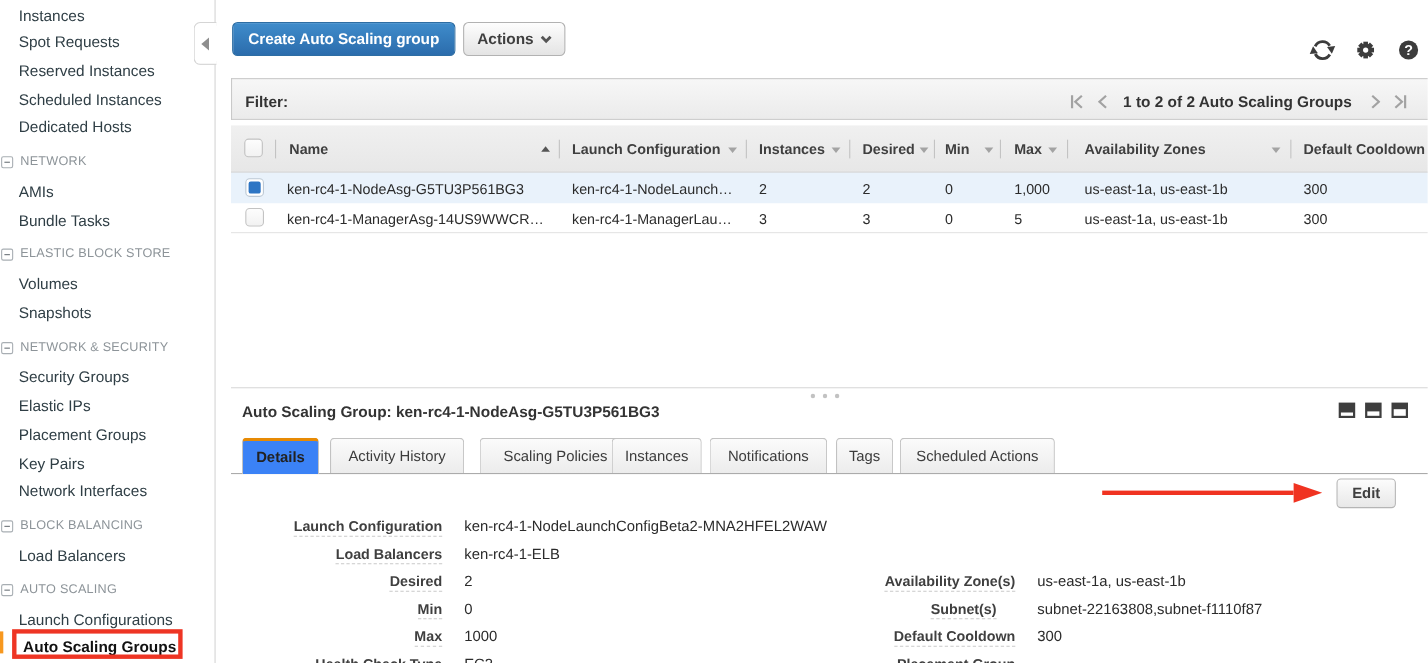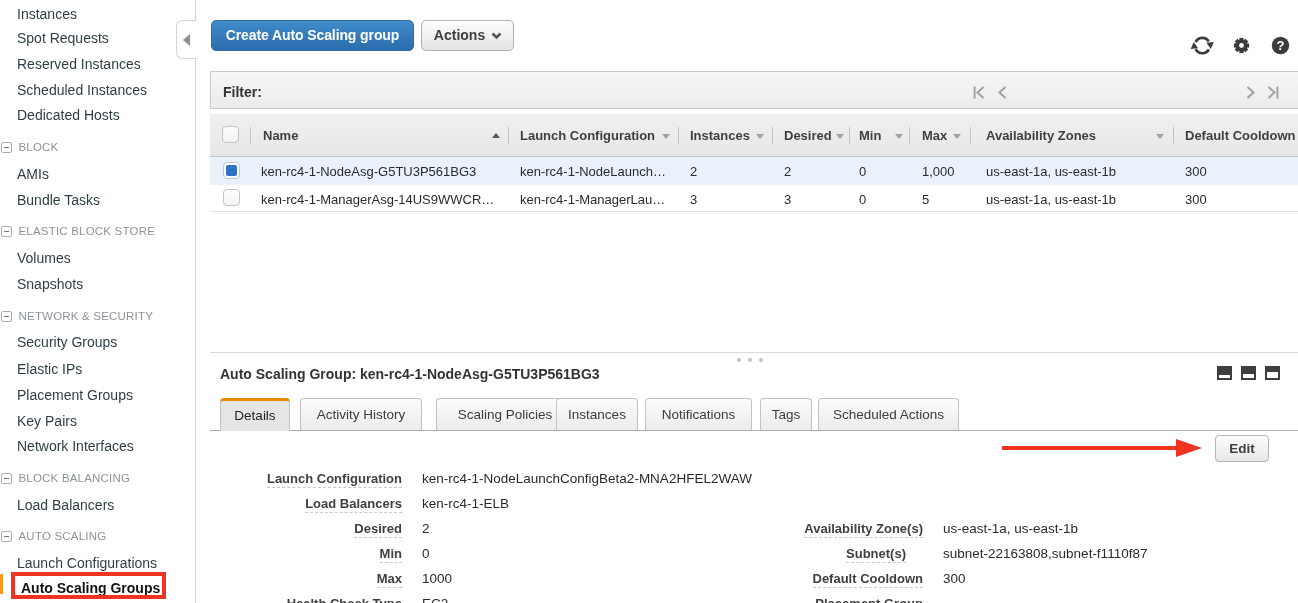--- a/index.html
+++ b/index.html
@@ -74,22 +74,22 @@
 .dot { position:absolute; top:358px; width:4px; height:4px; border-radius:50%; background:#c2c2c2; }
 #ptitle { position:absolute; left:220px; top:366px; font-size:14px; font-weight:bold; color:#333; }
 .winicon { position:absolute; top:366px; width:15px; height:14px; background:#3e3e3e; }
 .winicon .w { position:absolute; left:2px; right:2px; background:#fff; }
 
 
 #tabline { position:absolute; left:210px; top:430px; width:1088px; height:1px; background:#ababab; }
 .tab { position:absolute; top:398px; height:32px; border:1px solid #c2c2c2; border-bottom:none;
   border-radius:4px 4px 0 0; background:linear-gradient(#fbfbfb,#ececec);
   font-size:13.5px; color:#3c3c3c; text-align:center; line-height:32px; }
-.tab.active { background:#e5e5e5; border-top:3px solid #e78a04; height:33px;
-  font-weight:normal; color:#222; line-height:29px; z-index:3; }
+.tab.active { background:#3b82f6; border-top:3px solid #e78a04; height:33px;
+  font-weight:bold; color:#222; line-height:29px; z-index:3; }
 
 #btn-edit { position:absolute; left:1215px; top:435px; width:54px; height:27px;
   border-radius:4px; border:1px solid #b5b5b5; background:linear-gradient(#fcfcfc,#e8e8e8);
   font-size:13.5px; font-weight:bold; color:#3f3f3f; text-align:center; line-height:25px; }
 #arrow { position:absolute; left:1002px; top:446px; width:174px; height:4px; background:#f03321; }
 #arrow::after { content:""; position:absolute; left:174px; top:-7px;
   border-left:26px solid #f03321; border-top:9px solid transparent; border-bottom:9px solid transparent; }
 
 
 .dlab { position:absolute; font-size:13px; font-weight:bold; color:#3f3f3f; white-space:nowrap;
@@ -99,21 +99,21 @@
 </head>
 <body>
 
 <div id="sidebar">
   <div class="sbitem" style="top:6px">Instances</div>
   <div class="sbitem" style="top:30px">Spot Requests</div>
   <div class="sbitem" style="top:55.5px">Reserved Instances</div>
   <div class="sbitem" style="top:81.5px">Scheduled Instances</div>
   <div class="sbitem" style="top:107px">Dedicated Hosts</div>
   <div class="minus" style="top:142px"></div>
-  <div class="sbhead" style="top:141px">BLOCK</div>
+  <div class="sbhead" style="top:141px">NETWORK</div>
   <div class="sbitem" style="top:166px">AMIs</div>
   <div class="sbitem" style="top:192px">Bundle Tasks</div>
   <div class="minus" style="top:225.5px"></div>
   <div class="sbhead" style="top:224.5px">ELASTIC BLOCK STORE</div>
   <div class="sbitem" style="top:249.5px">Volumes</div>
   <div class="sbitem" style="top:276px">Snapshots</div>
   <div class="minus" style="top:311px"></div>
   <div class="sbhead" style="top:310px">NETWORK &amp; SECURITY</div>
   <div class="sbitem" style="top:334px">Security Groups</div>
   <div class="sbitem" style="top:360.5px">Elastic IPs</div>
@@ -172,20 +172,21 @@
 <div id="toolbar">
   <div id="filterlbl">Filter:</div>
   <div id="pag">
     <svg style="left:762px" width="12" height="13" viewBox="0 0 12 13">
         <path d="M10.5,1 L4.5,6.5 L10.5,12" fill="none" stroke="#a2a2a2" stroke-width="2"></path>
         <line x1="1.6" y1="0.5" x2="1.6" y2="12.5" stroke="#a2a2a2" stroke-width="2"></line>
       </svg>
     <svg style="left:787px" width="9" height="13" viewBox="0 0 9 13">
         <path d="M7.5,1 L1.5,6.5 L7.5,12" fill="none" stroke="#a2a2a2" stroke-width="2"></path>
       </svg>
+    <span class="t">1 to 2 of 2 Auto Scaling Groups</span>
     <svg style="left:1035px" width="9" height="13" viewBox="0 0 9 13">
         <path d="M1.5,1 L7.5,6.5 L1.5,12" fill="none" stroke="#a2a2a2" stroke-width="2"></path>
       </svg>
     <svg style="left:1056px" width="12" height="13" viewBox="0 0 12 13">
         <path d="M1.5,1 L7.5,6.5 L1.5,12" fill="none" stroke="#a2a2a2" stroke-width="2"></path>
         <line x1="10.4" y1="0.5" x2="10.4" y2="12.5" stroke="#a2a2a2" stroke-width="2"></line>
       </svg>
   </div>
 </div>
 

